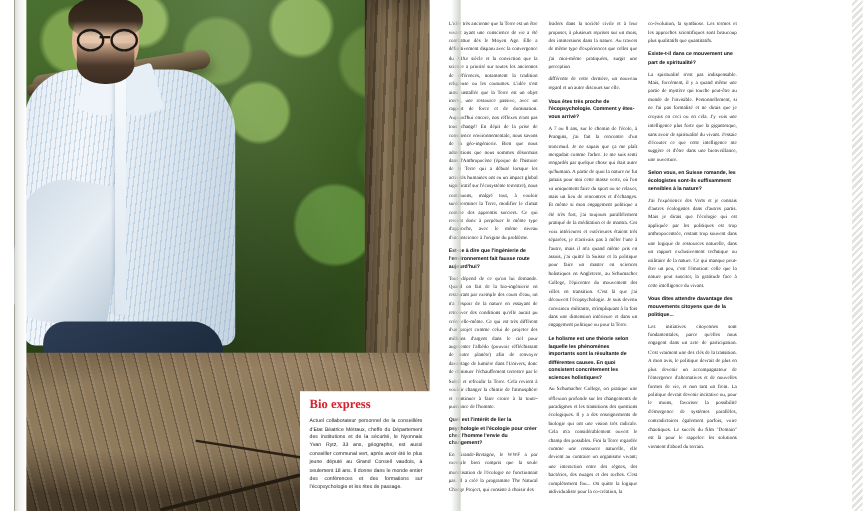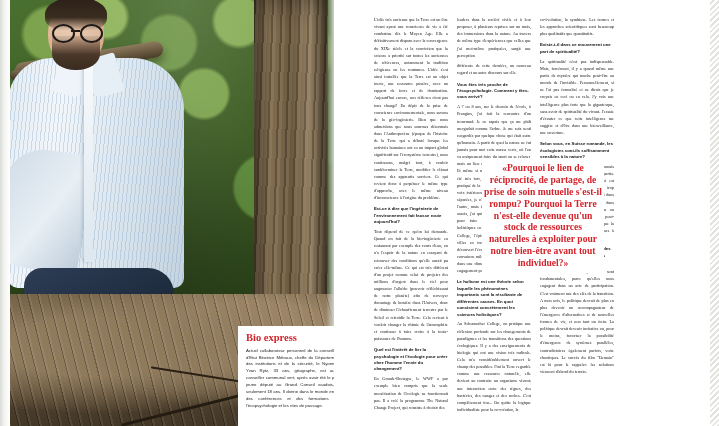--- a/index.html
+++ b/index.html
@@ -4,21 +4,21 @@
 <style>
   html,body{margin:0;padding:0;}
   body{
     width:719px;height:426px;overflow:hidden;
     background:#ffffff;
     font-family:"Liberation Serif",serif;
   }
   #spread{position:relative;width:719px;height:426px;overflow:hidden;background:#fff;}
 
   
-  #left-page{position:absolute;left:0;top:0;width:334px;height:426px;overflow:hidden;background:#2b3321;}
+  #left-page{position:absolute;left:12px;top:0;width:372px;height:426px;overflow:hidden;background:#2b3321;}
   #gutter-shadow{position:absolute;left:0;top:0;width:10px;height:426px;
       background:linear-gradient(to right,#d9dcd6 0%,#f2f3f0 40%,#ffffff 100%);z-index:6;}
   #gutter-right{position:absolute;right:0;top:0;width:8px;height:426px;
       background:linear-gradient(to left,#cfd3cb 0%,rgba(255,255,255,0) 100%);z-index:6;}
 
   
   .ph{position:absolute;}
   #foliage{left:8px;top:0;width:350px;height:426px;
     background:
       radial-gradient(circle at 12% 8%, #7ea34e 0 5%, rgba(0,0,0,0) 6%),
@@ -179,17 +179,16 @@
           <p class="">co-évolution, la symbiose. Les termes et les approches scientifiques sont beaucoup plus qualitatifs que quantitatifs.</p>
           <h3 class="">Existe-t-il dans ce mouvement une part de spiritualité?</h3>
           <p>La spiritualité n'est pas indispensable. Mais, forcément, il y a quand même une partie de mystère qui touche peut-être au monde de l'invisible. Personnellement, si ne l'ai pas formalisé et ne dirais que je croyais en ceci ou en cela. J'y vois une intelligence plus forte que la gigantesque, sans avoir de spiritualité du vivant. J'essaie d'écouter ce que cette intelligence me suggère et d'être dans une bienveillance, une ouverture.</p>
           <h3 class="">Selon vous, en Suisse romande, les écologistes sont-ils suffisamment sensibles à la nature?</h3>
           <p>J'ai l'expérience des Verts et je connais d'autres écologistes dans d'autres partis. Mais je dirais que l'écologie qui est appliquée par les politiques est trop anthropocentrée, restant trop souvent dans une logique de ressources naturelle, dans un rapport exclusivement technique ou utilitaire de la nature. Ce qui manque peut-être un peu, c'est l'émotion: celle que la nature peut susciter, la gratitude face à cette intelligence du vivant.</p>
           <h3 class="">Vous dites attendre davantage des mouvements citoyens que de la politique...</h3>
           <p>Les initiatives citoyennes sont fondamentales, parce qu'elles nous engagent dans un acte de participation. C'est vraiment une des clés de la transition. A mon avis, le politique devrait de plus en plus devenir un accompagnateur de l'émergence d'alternatives et de nouvelles formes de vie, et non tant un frein. La politique devrait devenir incitative ou, pour le moins, favoriser la possibilité d'émergence de systèmes parallèles, contradictoires également parfois, voire chaotiques. Le succès du film "Demain" est là pour le rappeler: les solutions viennent d'abord du terrain.</p>
         </div>
       <div class="col" id="c4"></div>
     </div>
-    <div id="pullquote">«Pourquoi le lien de réciprocité, de partage, de prise de soin mutuelle s'est-il rompu? Pourquoi la Terre n'est-elle devenue qu'un stock de ressources naturelles à exploiter pour notre bien-être avant tout individuel?»</div>
     <div id="edge"></div>
   </div>
 
 </div>
 
 </body></html>

